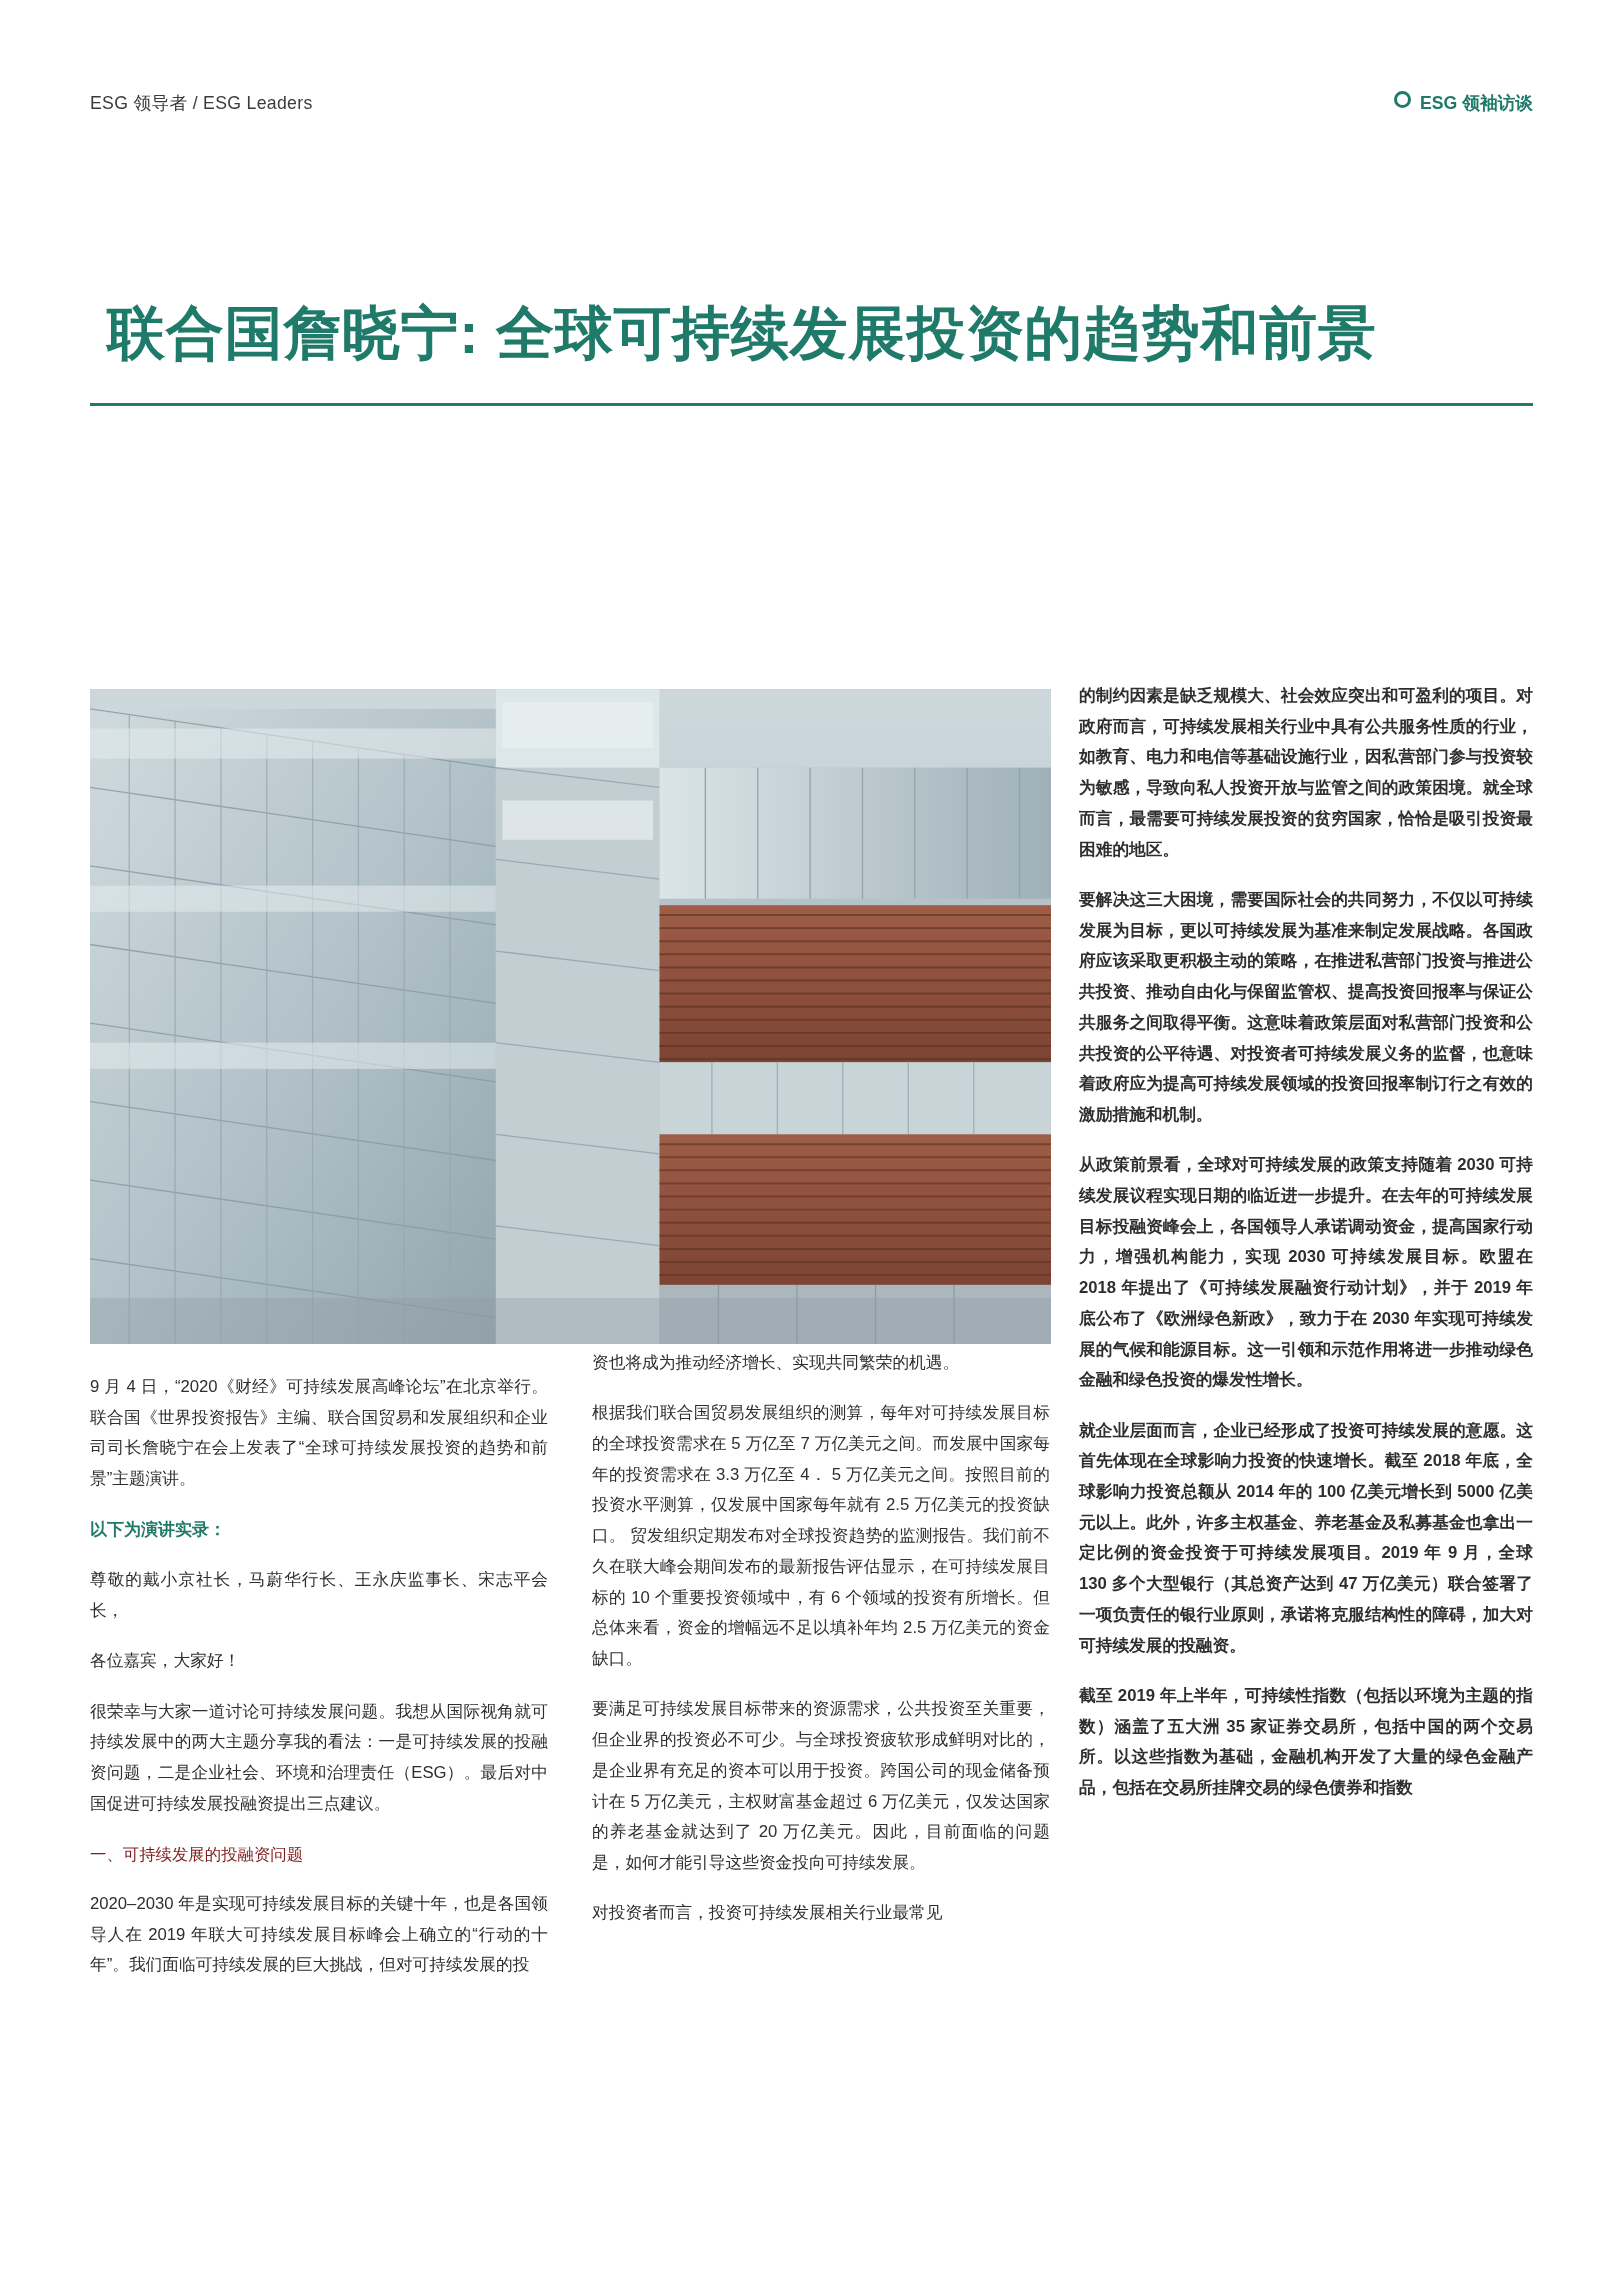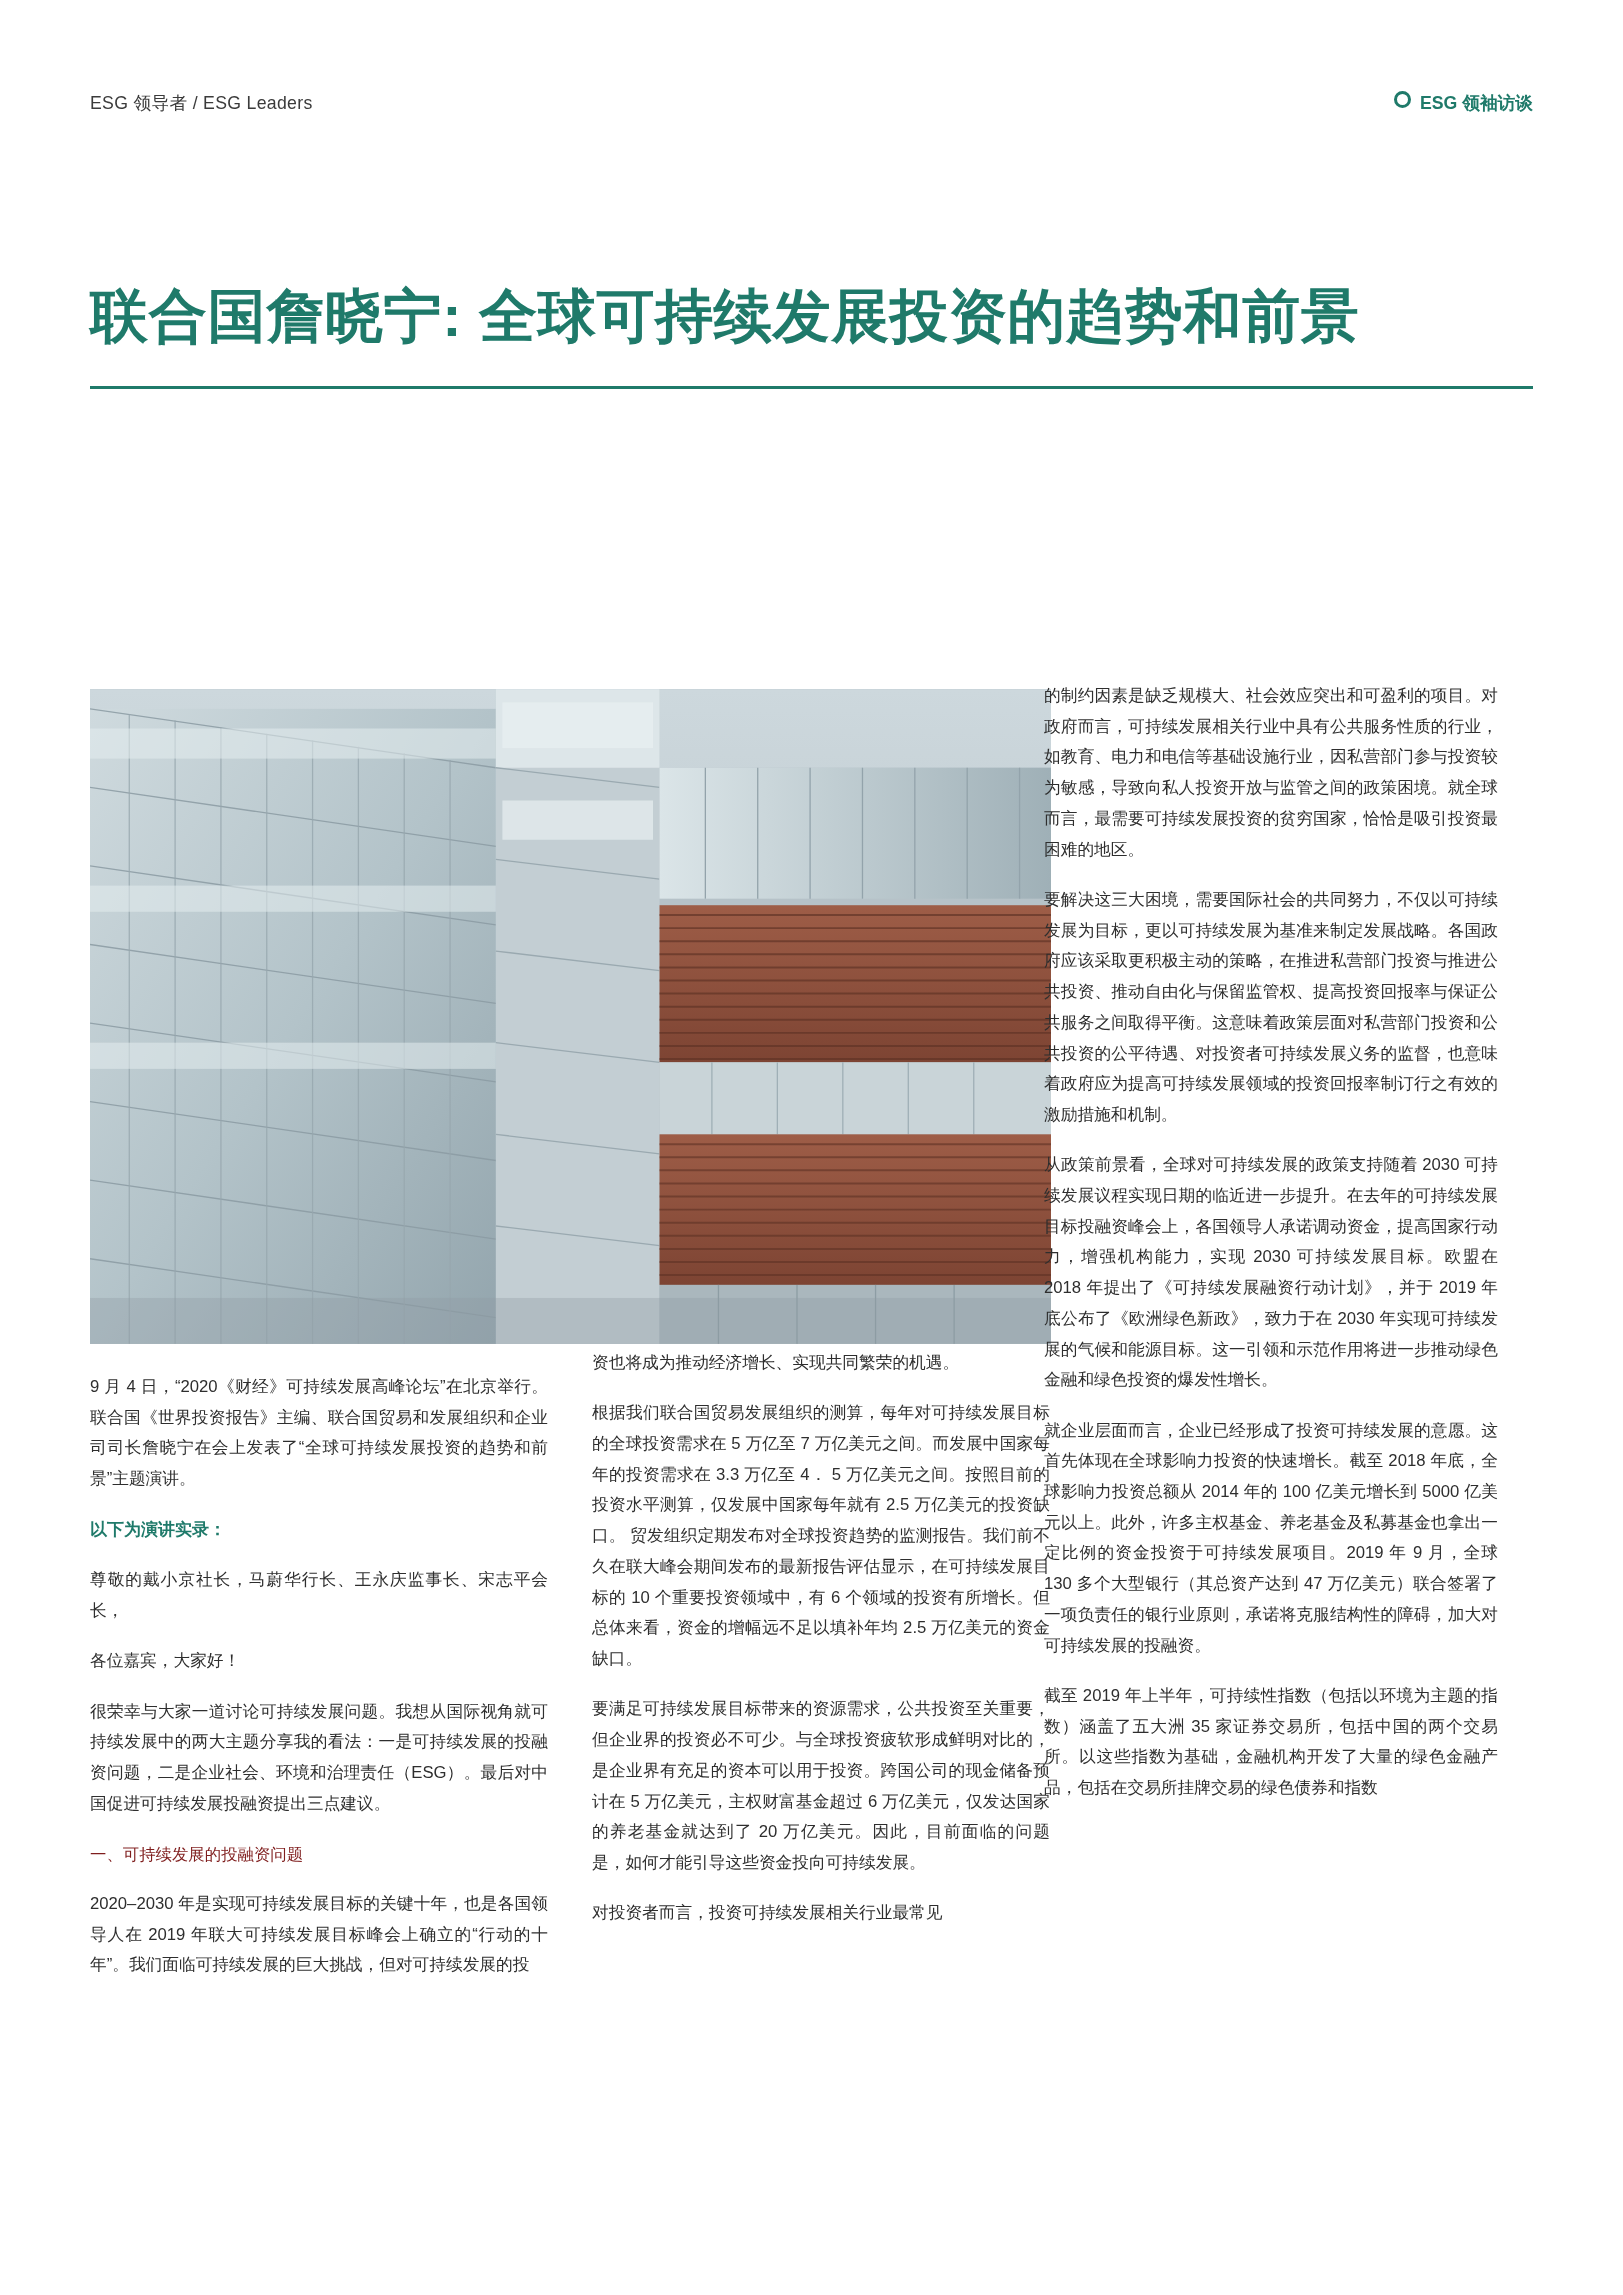--- a/index.html
+++ b/index.html
@@ -61,21 +61,21 @@
     top: 281px;
     left: 90px;
     right: 90px;
   }
   .title {
     font-size: 58px;
     line-height: 1.22;
     font-weight: 700;
     color: #1f7a6a;
     letter-spacing: 0.7px;
-    margin: 0;
+    margin: 17px;
     font-family: "Liberation Sans", sans-serif;
   }
   .title-rule {
     margin-top: 34px;
     height: 3.3px;
     background: #1f7a6a;
     width: 100%;
   }
 
   
@@ -107,22 +107,23 @@
     left: 90px;
     width: 458px;
   }
   .col2 {
     top: 1348px;
     left: 592px;
     width: 458px;
   }
   .col3 {
     top: 681px;
-    left: 1044px;
+    left: 1079px;
     width: 454px;
+    font-weight: bold;
   }
 
   .subhead {
     color: #1f7a6a;
     font-weight: 700;
     font-size: 17px;
     margin: 22px 0 17px 0;
   }
   .section-label {
     color: #7f1d1d;

